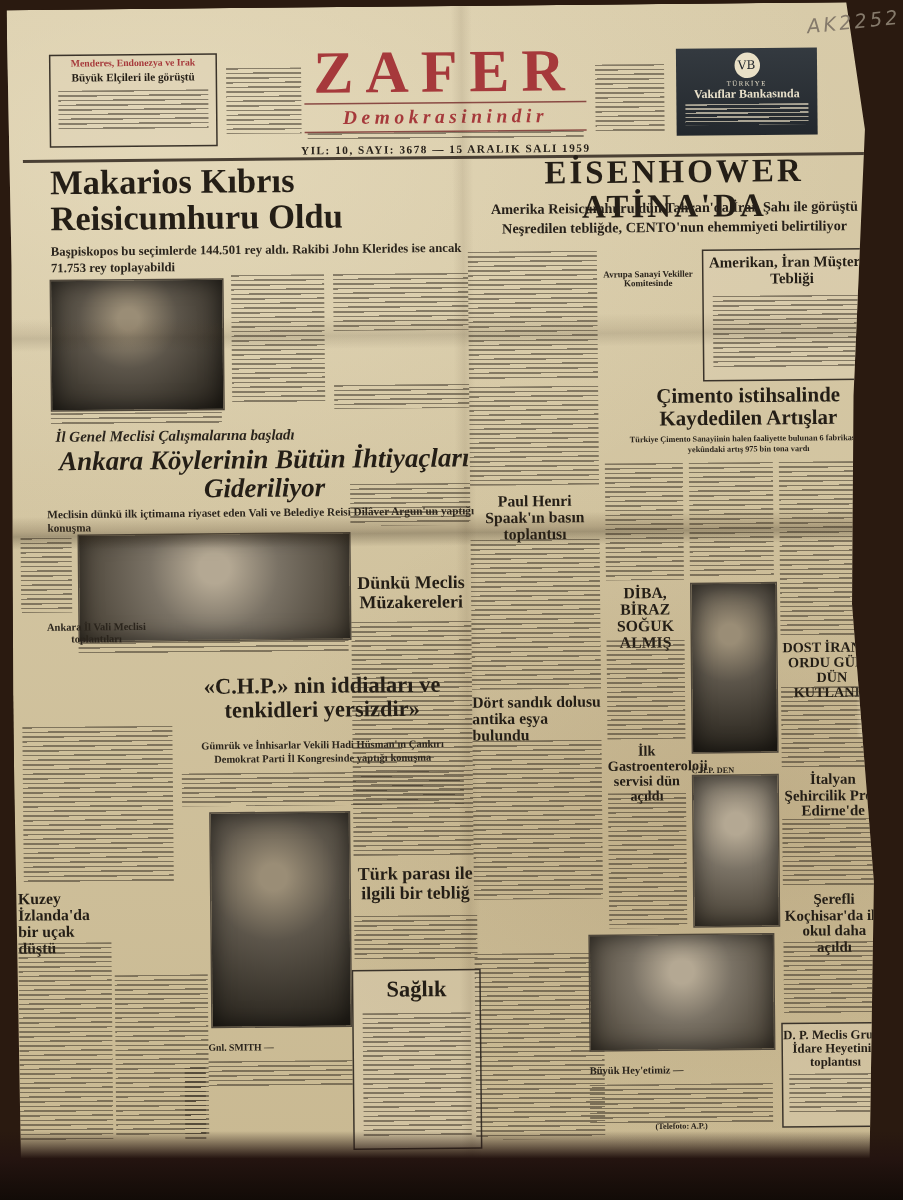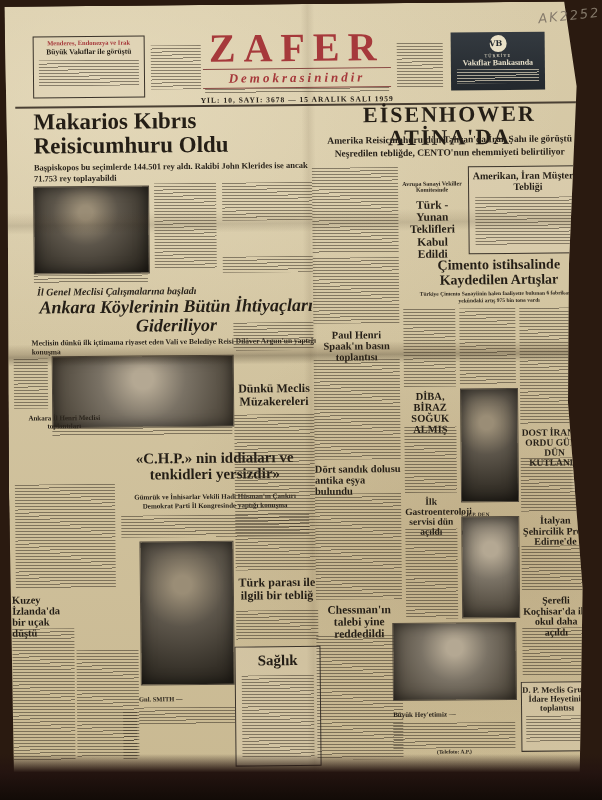--- a/index.html
+++ b/index.html
@@ -37,32 +37,32 @@
   .rule{background:#4a4034;}
   .boxed{border:1.6px solid #3a332a;background:rgba(222,211,182,.4);}
   .kick{font-weight:bold;color:#2a241c;}
   .deck{font-weight:bold;color:#2b251d;line-height:1.25;}
   .cap{font-weight:bold;color:#2a241c;}
   .masthead-red{color:#a6393b;}
   .annotation{position:absolute;left:538px;top:8px;z-index:5;transform:rotate(-6deg);
     font-family:"DejaVu Sans",sans-serif;font-style:italic;font-size:13px;letter-spacing:2px;color:#857a6b;}
   .ad{background:linear-gradient(180deg,#343a40,#23282d);color:#e8e0ca;}
   .logo-circle{width:17px;height:17px;border-radius:50%;background:#e9e0c6;color:#23282d;
-    font-family:"DejaVu Serif",serif;font-weight:bold;font-size:8px;line-height:17px;margin:3px auto 1px;}
+    font-family:"DejaVu Serif",serif;font-weight:normal;font-size:8px;line-height:17px;text-align:center;margin:3px auto 1px;}
 </style>
 </head>
 <body>
 
 <div class="stage">
 
   <div class="paper">
 
     <div class="abs boxed" style="left:28px;top:30px;width:106px;height:56px;padding:2px;">
       <div class="ctr masthead-red" style="font-size:6.5px;font-weight:bold;">Menderes, Endonezya ve Irak</div>
-      <div class="ctr hl" style="font-size:7.5px;margin-top:2px;">Büyük Vakıflar ile görüştü</div>
+      <div class="ctr hl" style="font-size:7.5px;margin-top:2px;">Büyük Elçileri ile görüştü</div>
       <div class="gk" style="height:26px;margin:4px 3px 0;"></div>
     </div>
 
     <div class="abs gk" style="left:146px;top:40px;width:50px;height:44px;"></div>
 
     <div class="abs ctr masthead-red" style="left:198px;top:20px;width:188px;font-size:40px;font-weight:bold;letter-spacing:8px;font-family:'Liberation Serif',serif;">ZAFER</div>
     <div class="abs ctr masthead-red" style="left:198px;top:64px;width:188px;font-size:13px;font-style:italic;font-weight:bold;letter-spacing:3px;border-top:1px solid #8a4a44;border-bottom:1px solid #8a4a44;padding:1px 0;">Demokrasinindir</div>
     <div class="abs gk" style="left:200px;top:84px;width:184px;height:5px;"></div>
     <div class="abs ctr ink" style="left:164px;top:91px;width:256px;font-size:7.5px;font-weight:bold;letter-spacing:1px;">YIL: 10, SAYI: 3678  —  15 ARALIK SALI 1959</div>
 
@@ -88,21 +88,21 @@
     <div class="abs gk" style="left:216px;top:252px;width:90px;height:16px;"></div>
 
     <div class="abs kick" style="left:30px;top:280px;width:280px;font-size:10px;font-style:italic;">İl Genel Meclisi Çalışmalarına başladı</div>
     <div class="abs hl ctr" style="left:24px;top:292px;width:290px;font-size:18px;font-style:italic;">Ankara Köylerinin Bütün İhtiyaçları Gideriliyor</div>
     <div class="abs deck" style="left:24px;top:332px;width:292px;font-size:7.5px;">Meclisin dünkü ilk içtimaına riyaset eden Vali ve Belediye Reisi Dilâver Argun'un yaptığı konuşma</div>
 
     <div class="abs gk" style="left:6px;top:352px;width:34px;height:50px;"></div>
     <div class="abs ph" style="left:44px;top:350px;width:180px;height:70px;"></div>
     <div class="abs gk" style="left:44px;top:422px;width:180px;height:8px;"></div>
 
-    <div class="abs kick ctr" style="left:6px;top:408px;width:100px;font-size:7px;">Ankara İl Henri Meclisi toplantıları</div>
+    <div class="abs kick ctr" style="left:6px;top:408px;width:100px;font-size:7px;">Ankara İl Vali Meclisi toplantıları</div>
     <div class="abs gk" style="left:6px;top:478px;width:100px;height:104px;"></div>
 
     <div class="abs hl ctr" style="left:112px;top:446px;width:188px;font-size:15px;">«C.H.P.» nin iddiaları ve tenkidleri yersizdir»</div>
     <div class="abs deck ctr" style="left:112px;top:488px;width:188px;font-size:7px;">Gümrük ve İnhisarlar Vekili Hadi Hüsman'ın Çankırı Demokrat Parti İl Kongresinde yaptığı konuşma</div>
     <div class="abs gk" style="left:112px;top:510px;width:188px;height:22px;"></div>
 
     <div class="abs ph ph-dark" style="left:130px;top:536px;width:92px;height:142px;"></div>
     <div class="abs" style="left:128px;top:682px;width:96px;">
       <span class="cap" style="font-size:6.5px;">Gnl. SMITH —</span>
       <div class="gk" style="height:18px;margin-top:2px;"></div>
@@ -127,35 +127,33 @@
     <div class="abs gk" style="left:66px;top:644px;width:62px;height:108px;"></div>
 
     <div class="abs hl ctr" style="left:308px;top:100px;width:272px;font-size:22px;letter-spacing:2px;">EİSENHOWER ATİNA'DA</div>
     <div class="abs ctr ink" style="left:308px;top:132px;width:272px;font-size:9.5px;font-weight:bold;">Amerika Reisicumhuru dün Tahran'da İran Şahı ile görüştü</div>
     <div class="abs ctr ink" style="left:308px;top:145px;width:272px;font-size:9.5px;font-weight:bold;">Neşredilen tebliğde, CENTO'nun ehemmiyeti belirtiliyor</div>
 
     <div class="abs gk" style="left:306px;top:164px;width:86px;height:86px;"></div>
     <div class="abs gk" style="left:306px;top:254px;width:86px;height:66px;"></div>
 
     <div class="abs kick ctr" style="left:396px;top:178px;width:60px;font-size:6px;">Avrupa Sanayi Vekiller Komitesinde</div>
-    <div class="abs hl ctr" style="left:396px;top:196px;width:60px;font-size:11.5px;">Türk - Yunan Teklifleri Kabul Edildi</div>
 
     <div class="abs boxed" style="left:462px;top:164px;width:118px;height:86px;">
       <div class="hl ctr" style="font-size:10px;margin-top:4px;">Amerikan, İran Müşterek Tebliği</div>
       <div class="gk" style="height:48px;margin:5px 6px 0;"></div>
     </div>
 
     <div class="abs hl ctr" style="left:404px;top:256px;width:176px;font-size:14px;">Çimento istihsalinde Kaydedilen Artışlar</div>
     <div class="abs deck ctr" style="left:404px;top:288px;width:176px;font-size:5.5px;">Türkiye Çimento Sanayiinin halen faaliyette bulunan 6 fabrikasiyle yekûndaki artış 975 bin tona vardı</div>
 
     <div class="abs hl ctr" style="left:306px;top:326px;width:86px;font-size:10.5px;">Paul Henri Spaak'ın basın toplantısı</div>
     <div class="abs gk" style="left:306px;top:356px;width:86px;height:100px;"></div>
     <div class="abs hl" style="left:306px;top:460px;width:86px;font-size:10.5px;">Dört sandık dolusu antika eşya bulundu</div>
     <div class="abs gk" style="left:306px;top:490px;width:86px;height:106px;"></div>
-    <div class="abs hl ctr" style="left:306px;top:600px;width:86px;font-size:11.5px;">Chessman'ın talebi yine reddedildi</div>
     <div class="abs gk" style="left:306px;top:632px;width:86px;height:124px;"></div>
 
     <div class="abs gk" style="left:396px;top:306px;width:52px;height:78px;"></div>
     <div class="abs hl ctr" style="left:396px;top:388px;width:52px;font-size:10.5px;">DİBA, BİRAZ SOĞUK ALMIŞ</div>
     <div class="abs gk" style="left:396px;top:424px;width:52px;height:66px;"></div>
     <div class="abs hl ctr" style="left:396px;top:494px;width:52px;font-size:9.5px;">İlk Gastroenteroloji servisi dün açıldı</div>
     <div class="abs gk" style="left:396px;top:526px;width:52px;height:90px;"></div>
 
     <div class="abs gk" style="left:452px;top:306px;width:56px;height:76px;"></div>
     <div class="abs ph ph-dark" style="left:452px;top:386px;width:56px;height:112px;"></div>

